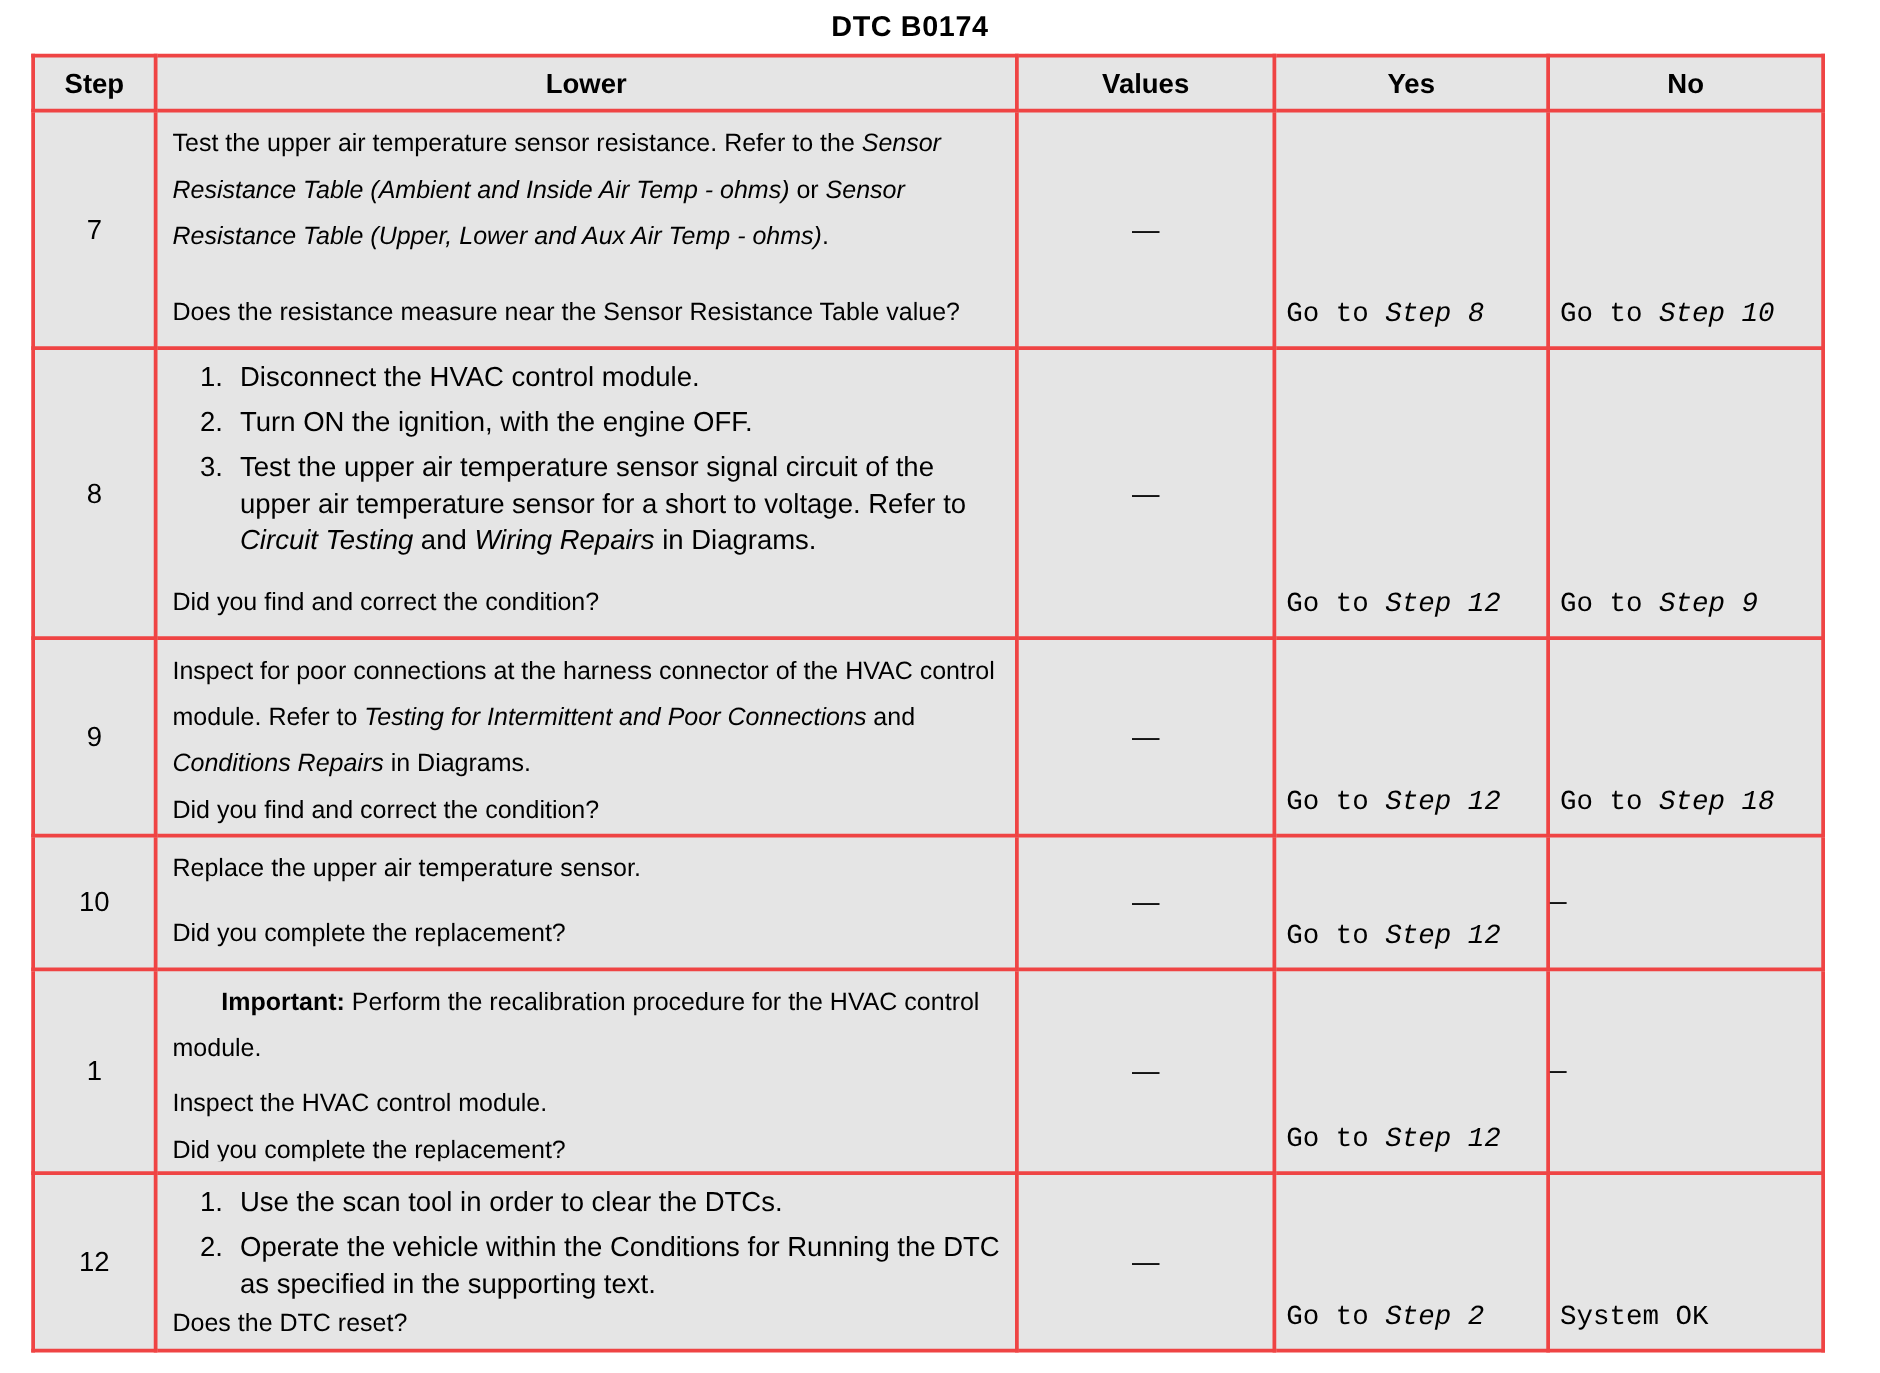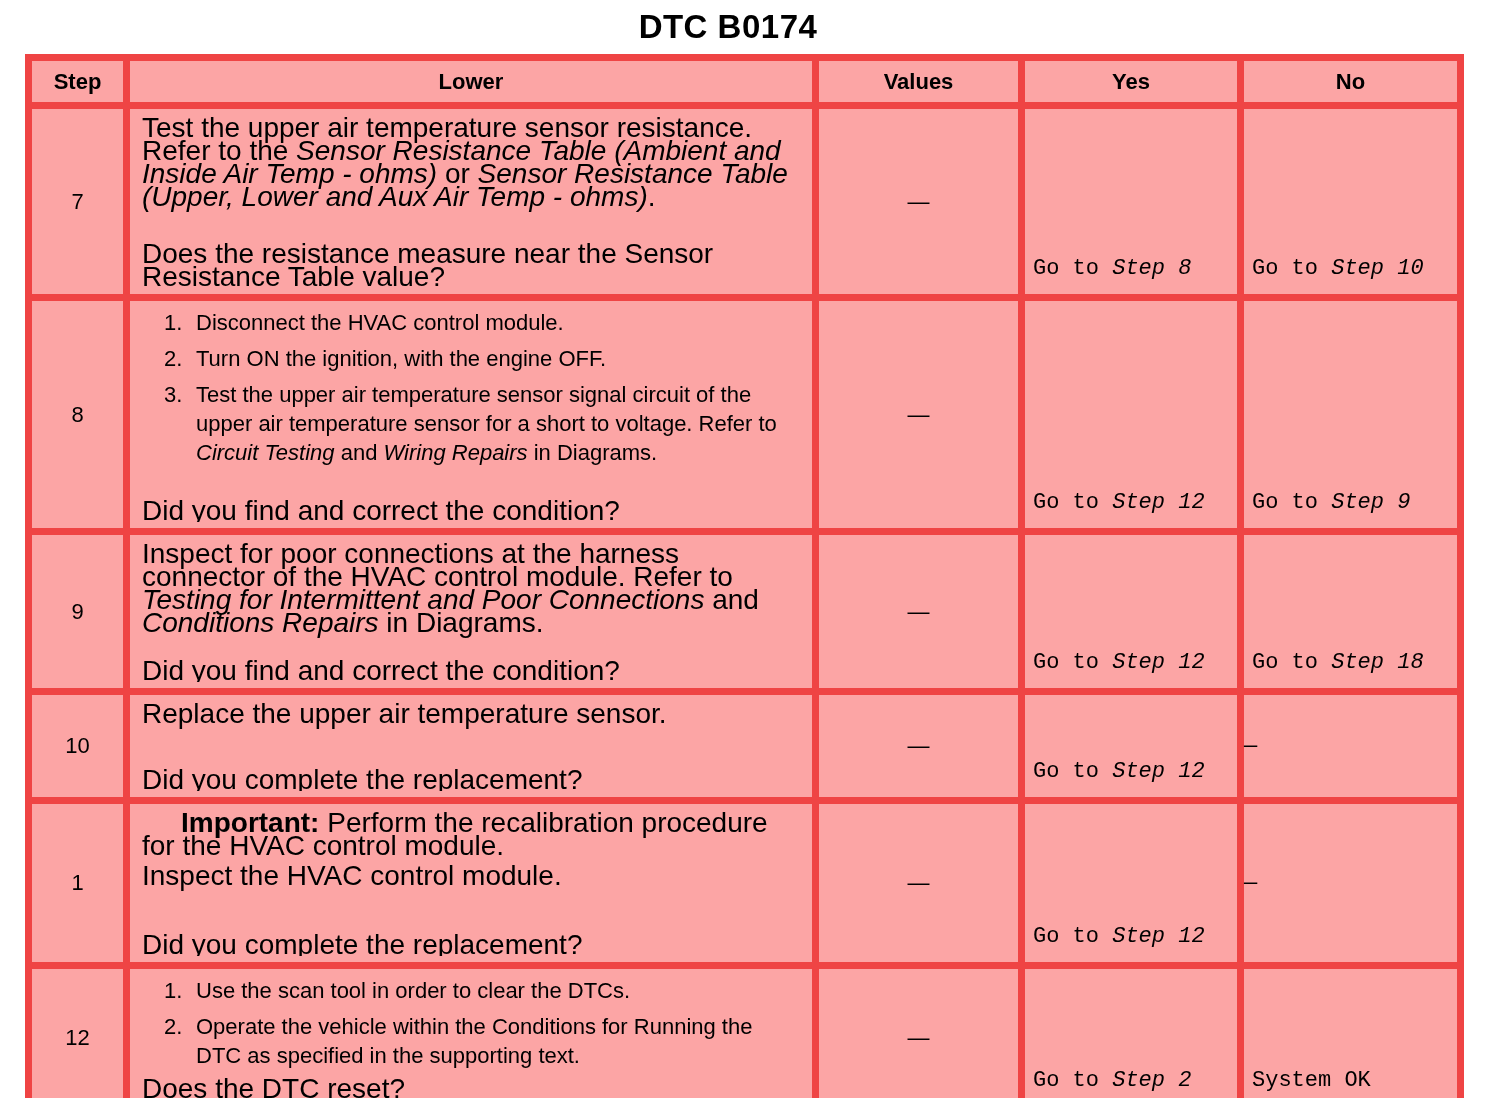--- a/index.html
+++ b/index.html
@@ -12,32 +12,32 @@
   body {
     width: 1504px;
     height: 1098px;
     overflow: hidden;
   }
   .page-title {
     width: 1432px;
     margin: 8px 0 8px 12px;
     text-align: center;
     font-weight: bold;
-    font-size: 33px;
+    font-size: 23px;
     letter-spacing: 0.5px;
   }
   table.dtc {
     border-collapse: collapse;
     table-layout: fixed;
     margin-left: 25px;
     width: 1432px;
   }
   table.dtc th, table.dtc td {
-    border: 7px solid #ef4444;
-    background: #fca5a5;
+    border: 3px solid #ef4444;
+    background: #e5e5e5;
   }
   th.hdr {
     font-size: 22px;
     font-weight: bold;
     text-align: center;
     height: 37px;
     padding: 2px 4px;
   }
   td.step-cell {
     text-align: center;
@@ -50,22 +50,22 @@
     padding: 7px 12px 6px 12px;
   }
   .action-wrap {
     display: flex;
     flex-direction: column;
     justify-content: space-between;
     overflow: hidden;
   }
   .para, .question {
     margin: 0;
-    font-size: 28px;
-    line-height: 23px;
+    font-size: 20px;
+    line-height: 37px;
   }
   .top-group .para + .para { margin-top: 7px; }
   .it { font-style: italic; }
   .bd { font-weight: bold; margin-left: 39px; }
   .list {
     display: flex;
     flex-direction: column;
     gap: 7px;
   }
   .li {

